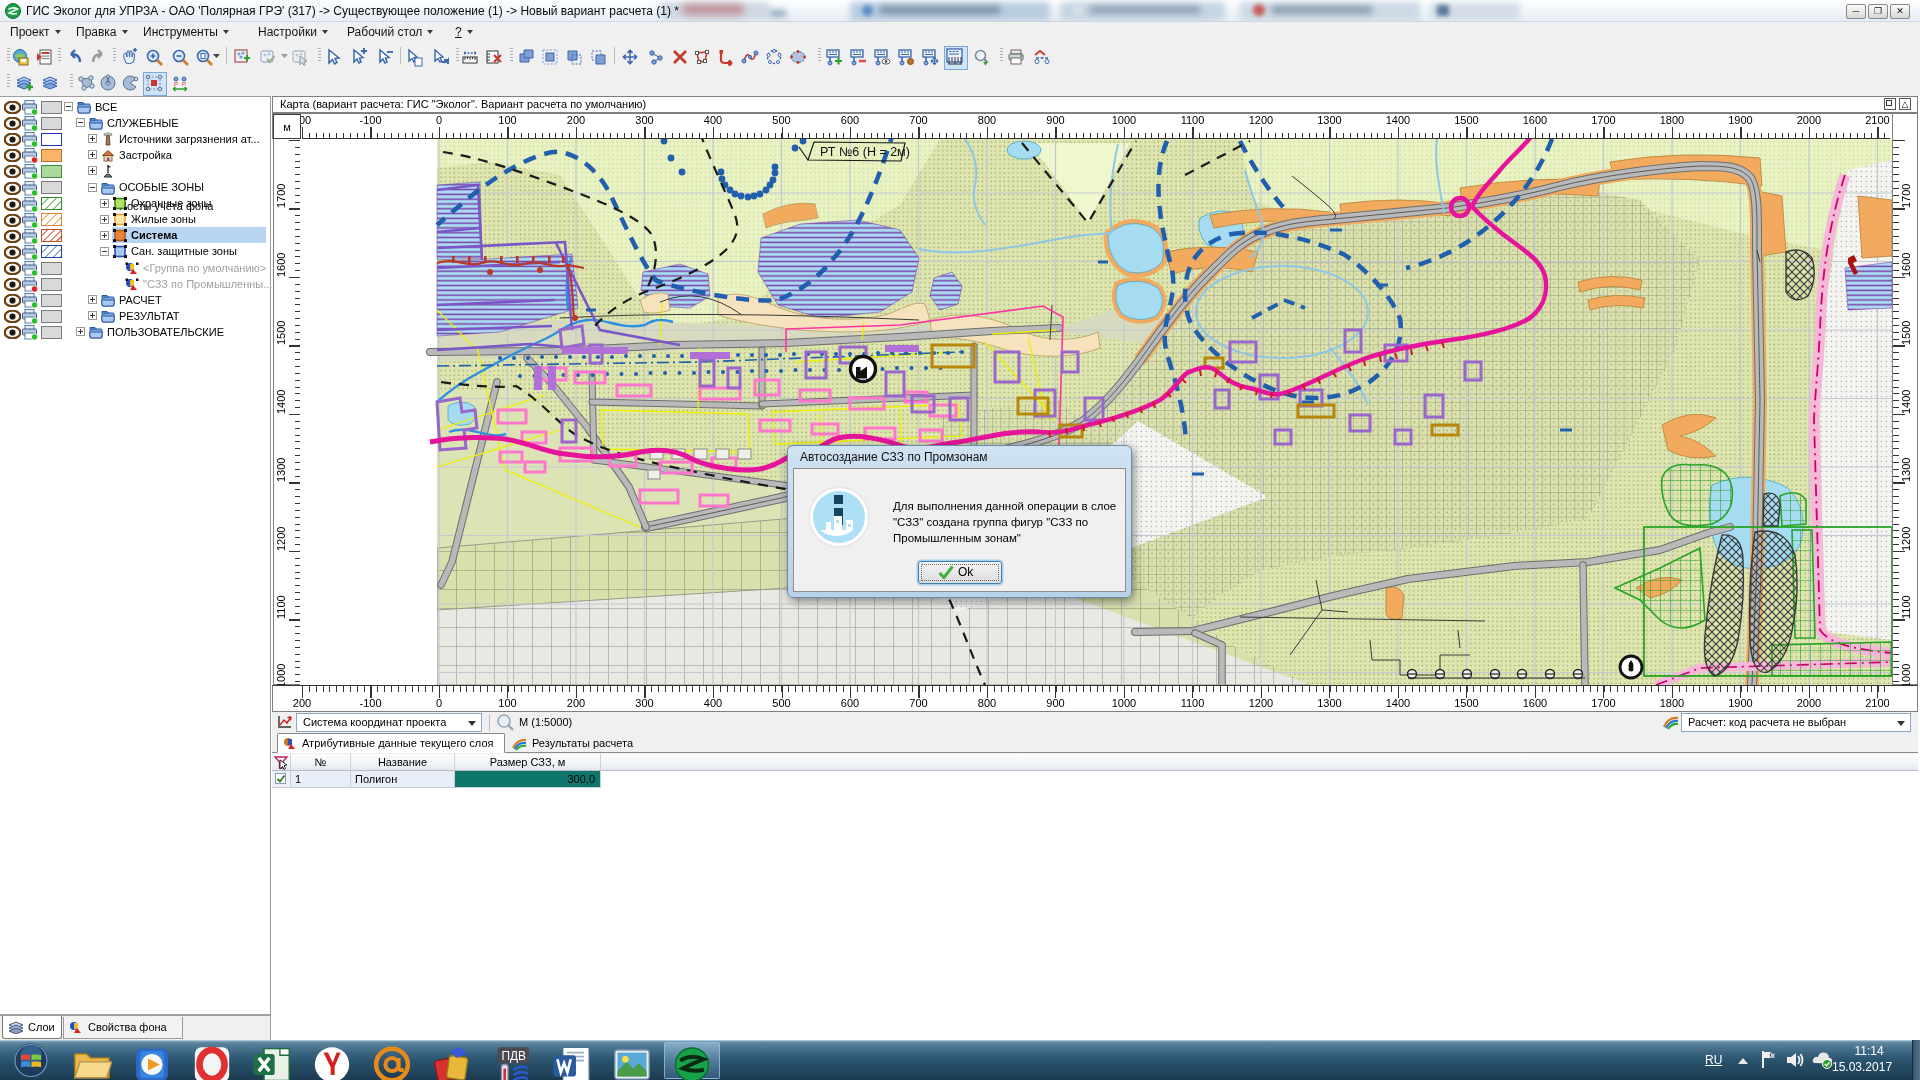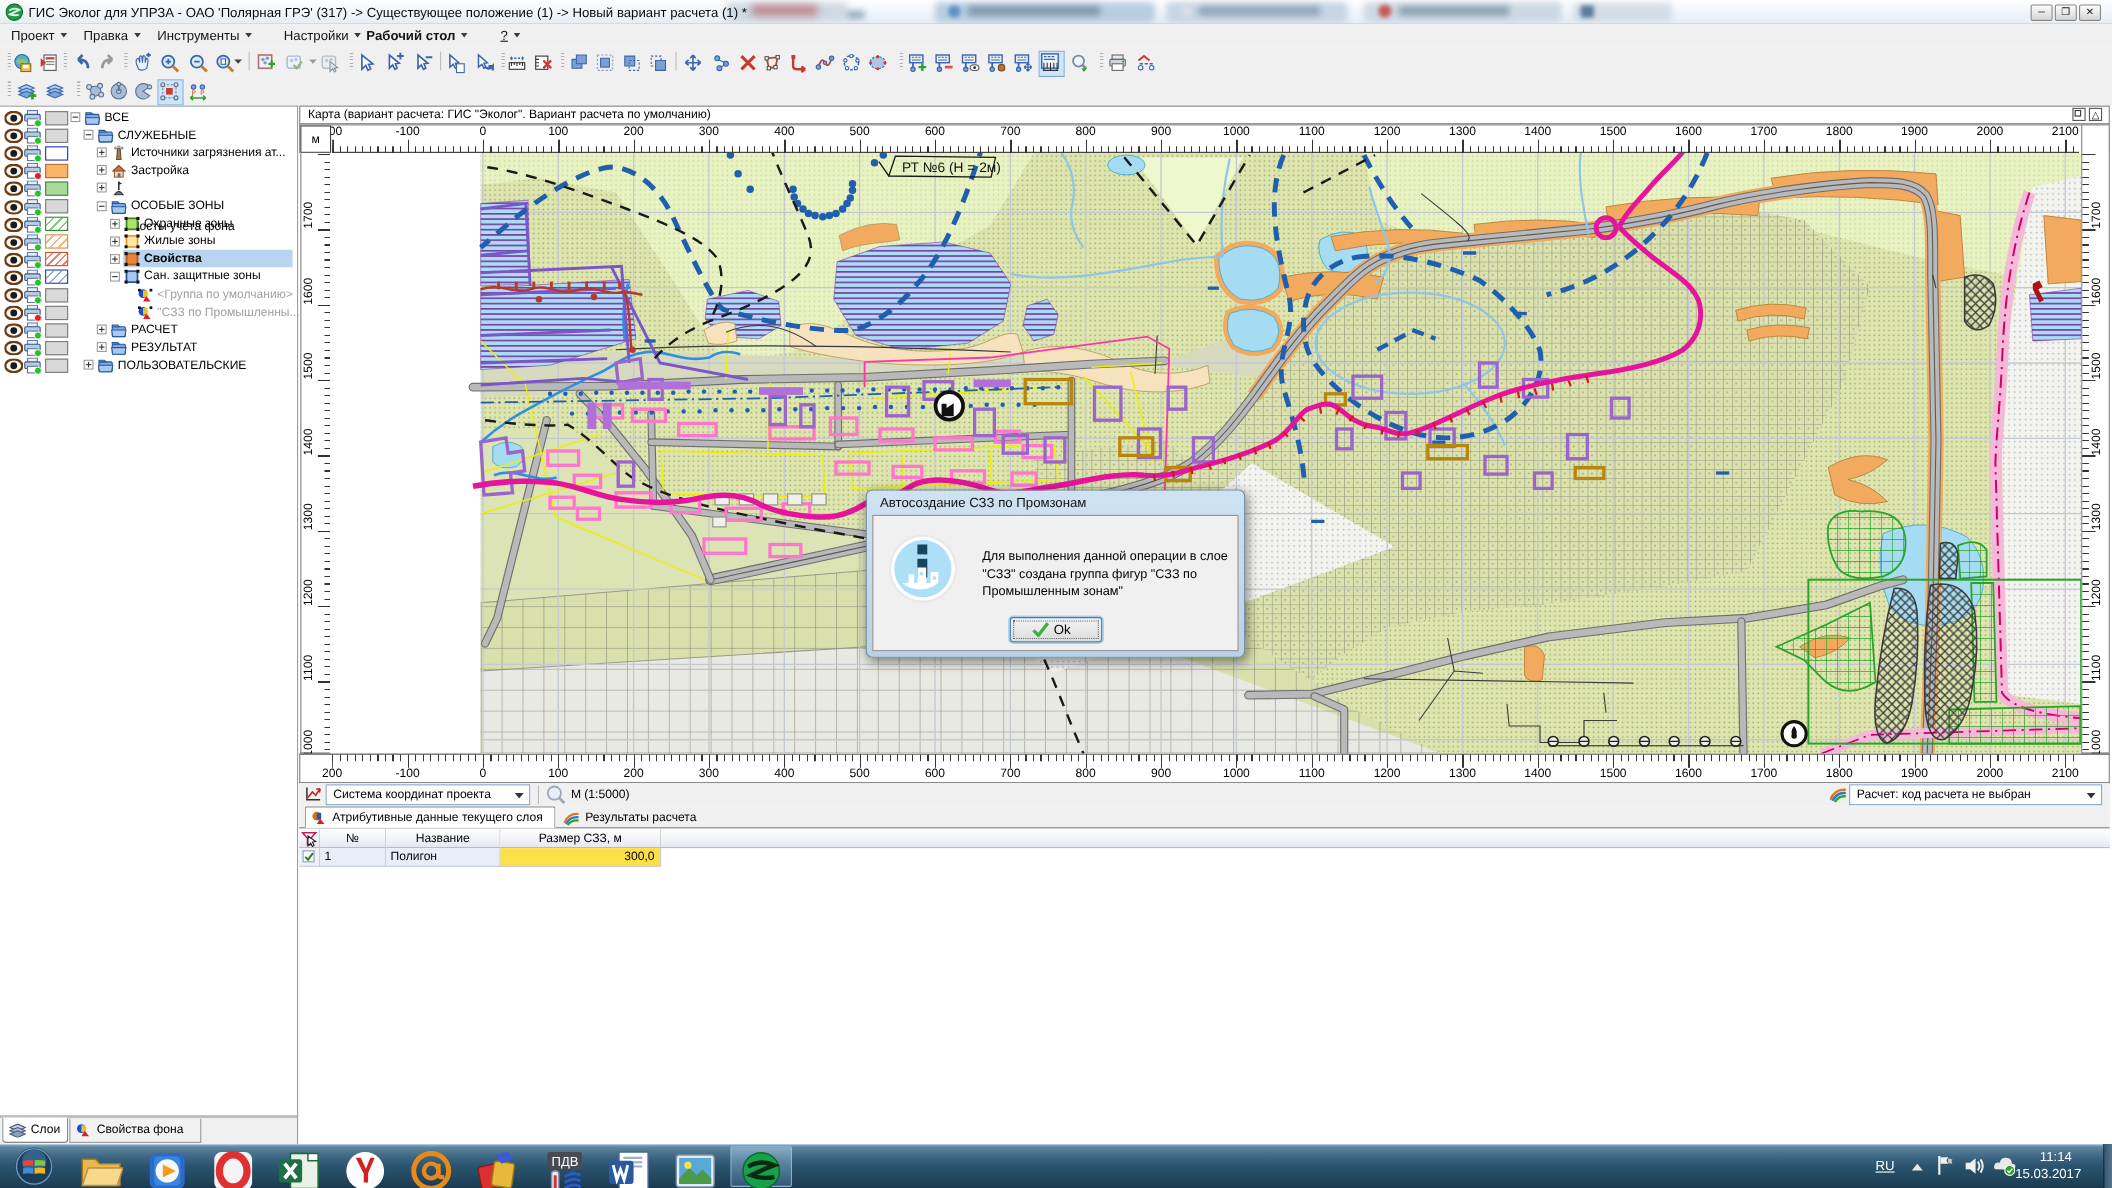--- a/index.html
+++ b/index.html
@@ -53,21 +53,21 @@
   </svg>
 <div class="abs" id="titletext">ГИС Эколог для УПРЗА - ОАО 'Полярная ГРЭ' (317) -&gt; Существующее положение (1) -&gt; Новый вариант расчета (1) *</div>
 <div class="abs winbtn" style="left:1846px;">─</div>
 <div class="abs winbtn" style="left:1868px;">❐</div>
 <div class="abs winbtn" style="left:1890px;">✕</div>
 <div id="menubar" class="abs"></div>
 <div class="menuitem" style="left:10px;">Проект<span class="mcaret"></span></div>
 <div class="menuitem" style="left:76px;">Правка<span class="mcaret"></span></div>
 <div class="menuitem" style="left:143px;">Инструменты<span class="mcaret"></span></div>
 <div class="menuitem" style="left:258px;">Настройки<span class="mcaret"></span></div>
-<div class="menuitem" style="left:333px;font-weight:bold;">Рабочий стол<span class="mcaret"></span></div>
+<div class="menuitem" style="left:347px;">Рабочий стол<span class="mcaret"></span></div>
 <div class="menuitem" style="left:455px;"><u>?</u><span class="mcaret"></span></div>
 <div id="toolbar1" class="abs"></div>
 <div id="toolbar2" class="abs"></div>
 <div class="grip" style="left:7px;top:48px;"></div>
 <svg class="abs" style="left:9px;top:46px;" width="24" height="24" viewBox="-3 -3 24 24">
     <circle cx="8" cy="7" r="6.5" fill="#58a8d8" stroke="#2a6a9a"></circle>
     <path d="M2 7 Q8 2 14 7 Q8 12 2 7" fill="#8cc860"></path>
     <rect x="7" y="9" width="9" height="7" fill="#e8c04a" stroke="#8a6a20"></rect>
     <rect x="9" y="10" width="5" height="3" fill="#fff"></rect>
   </svg>
@@ -520,21 +520,21 @@
     <i></i>
     <b></b>
   </div>
 <svg class="abs" style="left:113px;top:229.3px;" width="14" height="13" viewBox="0 0 14 13">
     <rect x="2" y="1.5" width="10" height="10" fill="#e8833a" stroke="#b05a1a" stroke-width="1.6"></rect>
     <rect x="0" y="0" width="3" height="3" fill="#111"></rect>
     <rect x="11" y="0" width="3" height="3" fill="#111"></rect>
     <rect x="0" y="10" width="3" height="3" fill="#111"></rect>
     <rect x="11" y="10" width="3" height="3" fill="#111"></rect>
   </svg>
-<div class="ttxt" style="left:131px;top:229.3px;font-weight:bold;">Свойства</div>
+<div class="ttxt" style="left:131px;top:229.3px;font-weight:bold;">Система</div>
 <svg class="abs" style="left:4px;top:245.9px;" width="17" height="13" viewBox="0 0 17 13">
     <ellipse cx="8.5" cy="6.5" rx="7.8" ry="5.8" fill="#fdf6ee" stroke="#6b3e16" stroke-width="2.2"></ellipse>
     <circle cx="8.5" cy="6.5" r="3.1" fill="#1a1a1a"></circle>
   </svg>
 <svg class="abs" style="left:21px;top:244.9px;" width="18" height="15" viewBox="0 0 18 15">
     <rect x="4" y="0.5" width="9" height="4" fill="#e8edf4" stroke="#5a7aa8"></rect>
     <rect x="1.5" y="4" width="14" height="6" rx="1" fill="#b9cbe2" stroke="#3c5c8c"></rect>
     <rect x="4" y="8" width="9" height="6" fill="#fff" stroke="#5a7aa8"></rect>
     <circle cx="13.5" cy="12" r="3.2" fill="#28c028" stroke="#fff" stroke-width="0.8"></circle>
   </svg>
@@ -1218,21 +1218,21 @@
 <div class="th" style="left:351px;top:754px;width:104px;">Название</div>
 <div class="th" style="left:455px;top:754px;width:146px;">Размер СЗЗ, м</div>
 <div class="th" style="left:601px;top:754px;width:1317px;border-right:none;"></div>
 <div class="td" style="left:272px;top:771px;width:19px;background:#eef2f8;border-right:1px solid #c8cdd6;border-bottom:1px solid #c8cdd6;"></div>
 <div class="abs" style="left:275px;top:773px;width:11px;height:11px;background:#fff;border:1px solid #8a9ab0;"></div>
 <svg class="abs" style="left:276px;top:774px;" width="10" height="10" viewBox="0 0 10 10">
     <path d="M1.5 5 L4 7.5 L8.5 1.5" stroke="#2a7a2a" stroke-width="1.8" fill="none"></path>
   </svg>
 <div class="td" style="left:291px;top:771px;width:60px;background:#e8eef8;border-right:1px solid #c8cdd6;border-bottom:1px solid #c8cdd6;padding-left:4px;">1</div>
 <div class="td" style="left:351px;top:771px;width:104px;background:#e8eef8;border-right:1px solid #c8cdd6;border-bottom:1px solid #c8cdd6;padding-left:4px;">Полигон</div>
-<div class="td" style="left:455px;top:771px;width:146px;background:#fde047;border-right:1px solid #c8cdd6;border-bottom:1px solid #c8cdd6;text-align:right;padding-right:5px;">300,0</div>
+<div class="td" style="left:455px;top:771px;width:146px;background:#0f766e;border-right:1px solid #c8cdd6;border-bottom:1px solid #c8cdd6;text-align:right;padding-right:5px;">300,0</div>
 <div id="taskbar" class="abs"></div>
 <div class="abs" style="left:0;top:1040px;width:1920px;height:1px;background:rgba(200,225,245,0.55);"></div>
 <svg class="abs" style="left:12px;top:1042px;" width="38" height="37" viewBox="0 0 38 37">
 <circle cx="19" cy="18.5" r="17" fill="#1e3c5a"></circle>
 <circle cx="19" cy="18.5" r="16" fill="none" stroke="#6a9cc8" stroke-width="1.2"></circle>
 <circle cx="19" cy="14" r="11" fill="#3a6a96" opacity="0.8"></circle>
 <g transform="translate(9,9)">
       <path d="M0 4.5 Q4 3 9 4 L9 9 Q4 8 0 9.5 Z" fill="#e8443a"></path>
       <path d="M10.5 3.8 Q15 3 20 4.2 L20 9 Q15 8 10.5 9 Z" fill="#7ec842"></path>
       <path d="M0 11 Q4 9.8 9 10.8 L9 16 Q4 15 0 16.2 Z" fill="#3a8fd8"></path>

